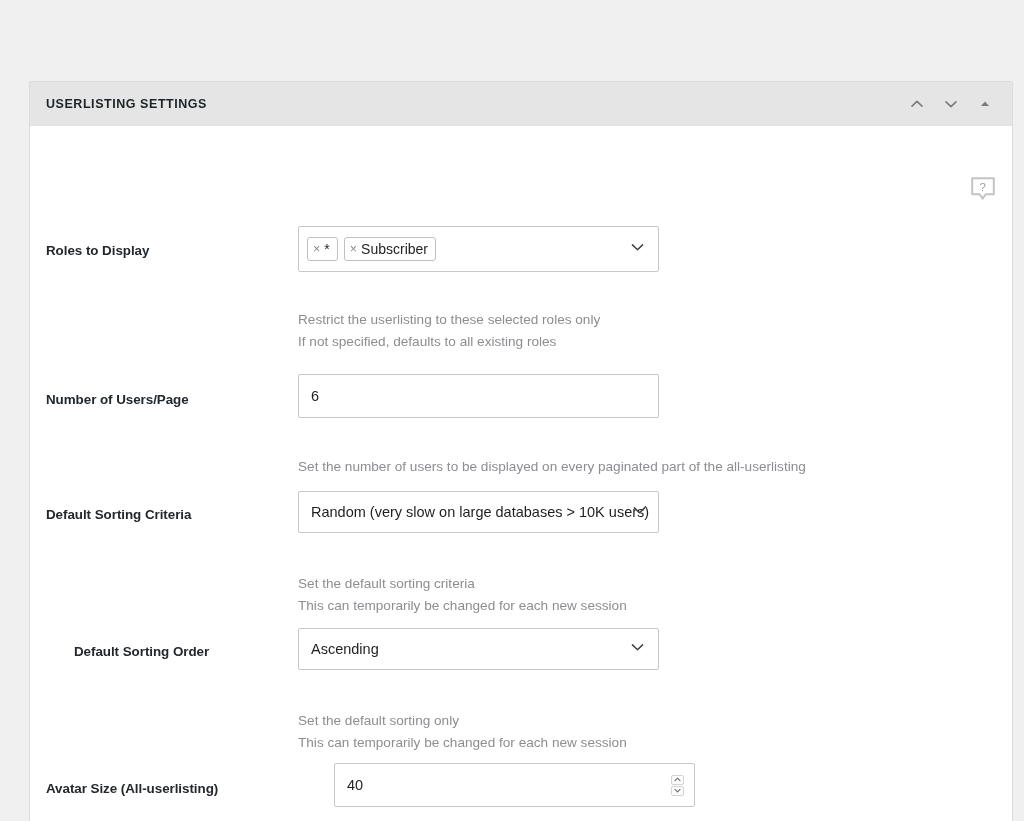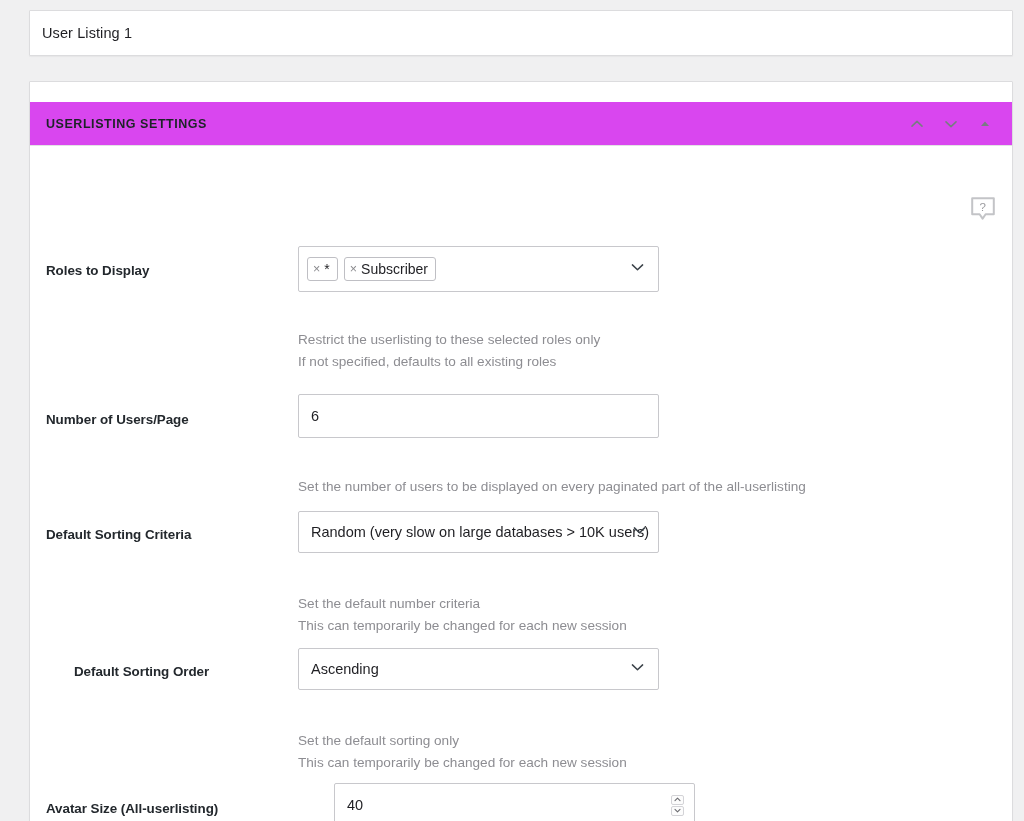--- a/index.html
+++ b/index.html
@@ -61,22 +61,21 @@
     overflow: hidden;
   }
 
   .panel-header {
     position: relative;
     height: 44px;
     border-bottom: 1px solid #e2e2e4;
     display: flex;
     align-items: center;
     padding: 0 12px 0 16px;
-    background: #d946ef;
-    margin-top: 20px;
+    background: #e5e5e5;
   }
   .panel-title {
     font-size: 12.5px;
     font-weight: bold;
     color: #1d2327;
     letter-spacing: 0.55px;
   }
   .header-controls {
     margin-left: auto;
     display: flex;
@@ -255,23 +254,20 @@
     white-space: nowrap;
     margin-top: 24px;
   }
   .field-desc div { white-space: nowrap; }
 </style>
 </head>
 <body>
 
 <div class="page">
 
-  <div class="title-panel">
-    <input class="title-input" type="text" value="User Listing 1" style="">
-  </div>
 
   <div class="settings-panel">
 
     <div class="panel-header">
       <span class="panel-title">USERLISTING SETTINGS</span>
 
       <div class="header-controls">
         <button class="hdr-btn">
           <svg width="16" height="16" viewBox="0 0 16 16">
             <path d="M3 10.2 L8 5.4 L13 10.2" fill="none" stroke="#787c82" stroke-width="1.6" stroke-linecap="round" stroke-linejoin="round"></path>
@@ -342,21 +338,21 @@
           <div class="select-box">
             <span class="select-text">Random (very slow on large databases &gt; 10K users)</span>
             <span class="select-chevron overlap">
               <svg width="17" height="17" viewBox="0 0 17 17">
                 <path d="M3.4 6.4 L8.5 11.2 L13.6 6.4" fill="none" stroke="#3c434a" stroke-width="1.5" stroke-linecap="round" stroke-linejoin="round"></path>
               </svg>
             </span>
           </div>
         </div>
         <div class="field-desc" style="top:78px;">
-          <div>Set the default number criteria</div>
+          <div>Set the default sorting criteria</div>
           <div>This can temporarily be changed for each new session</div>
         </div>
       </div>
 
       <div class="field-row" style="top:482px;">
         <div class="field-label" style="top:36px;margin-left:28px;">Default Sorting Order</div>
         <div class="field-control" style="top:20px;">
           <div class="select-box">
             <span class="select-text">Ascending</span>
             <span class="select-chevron">

